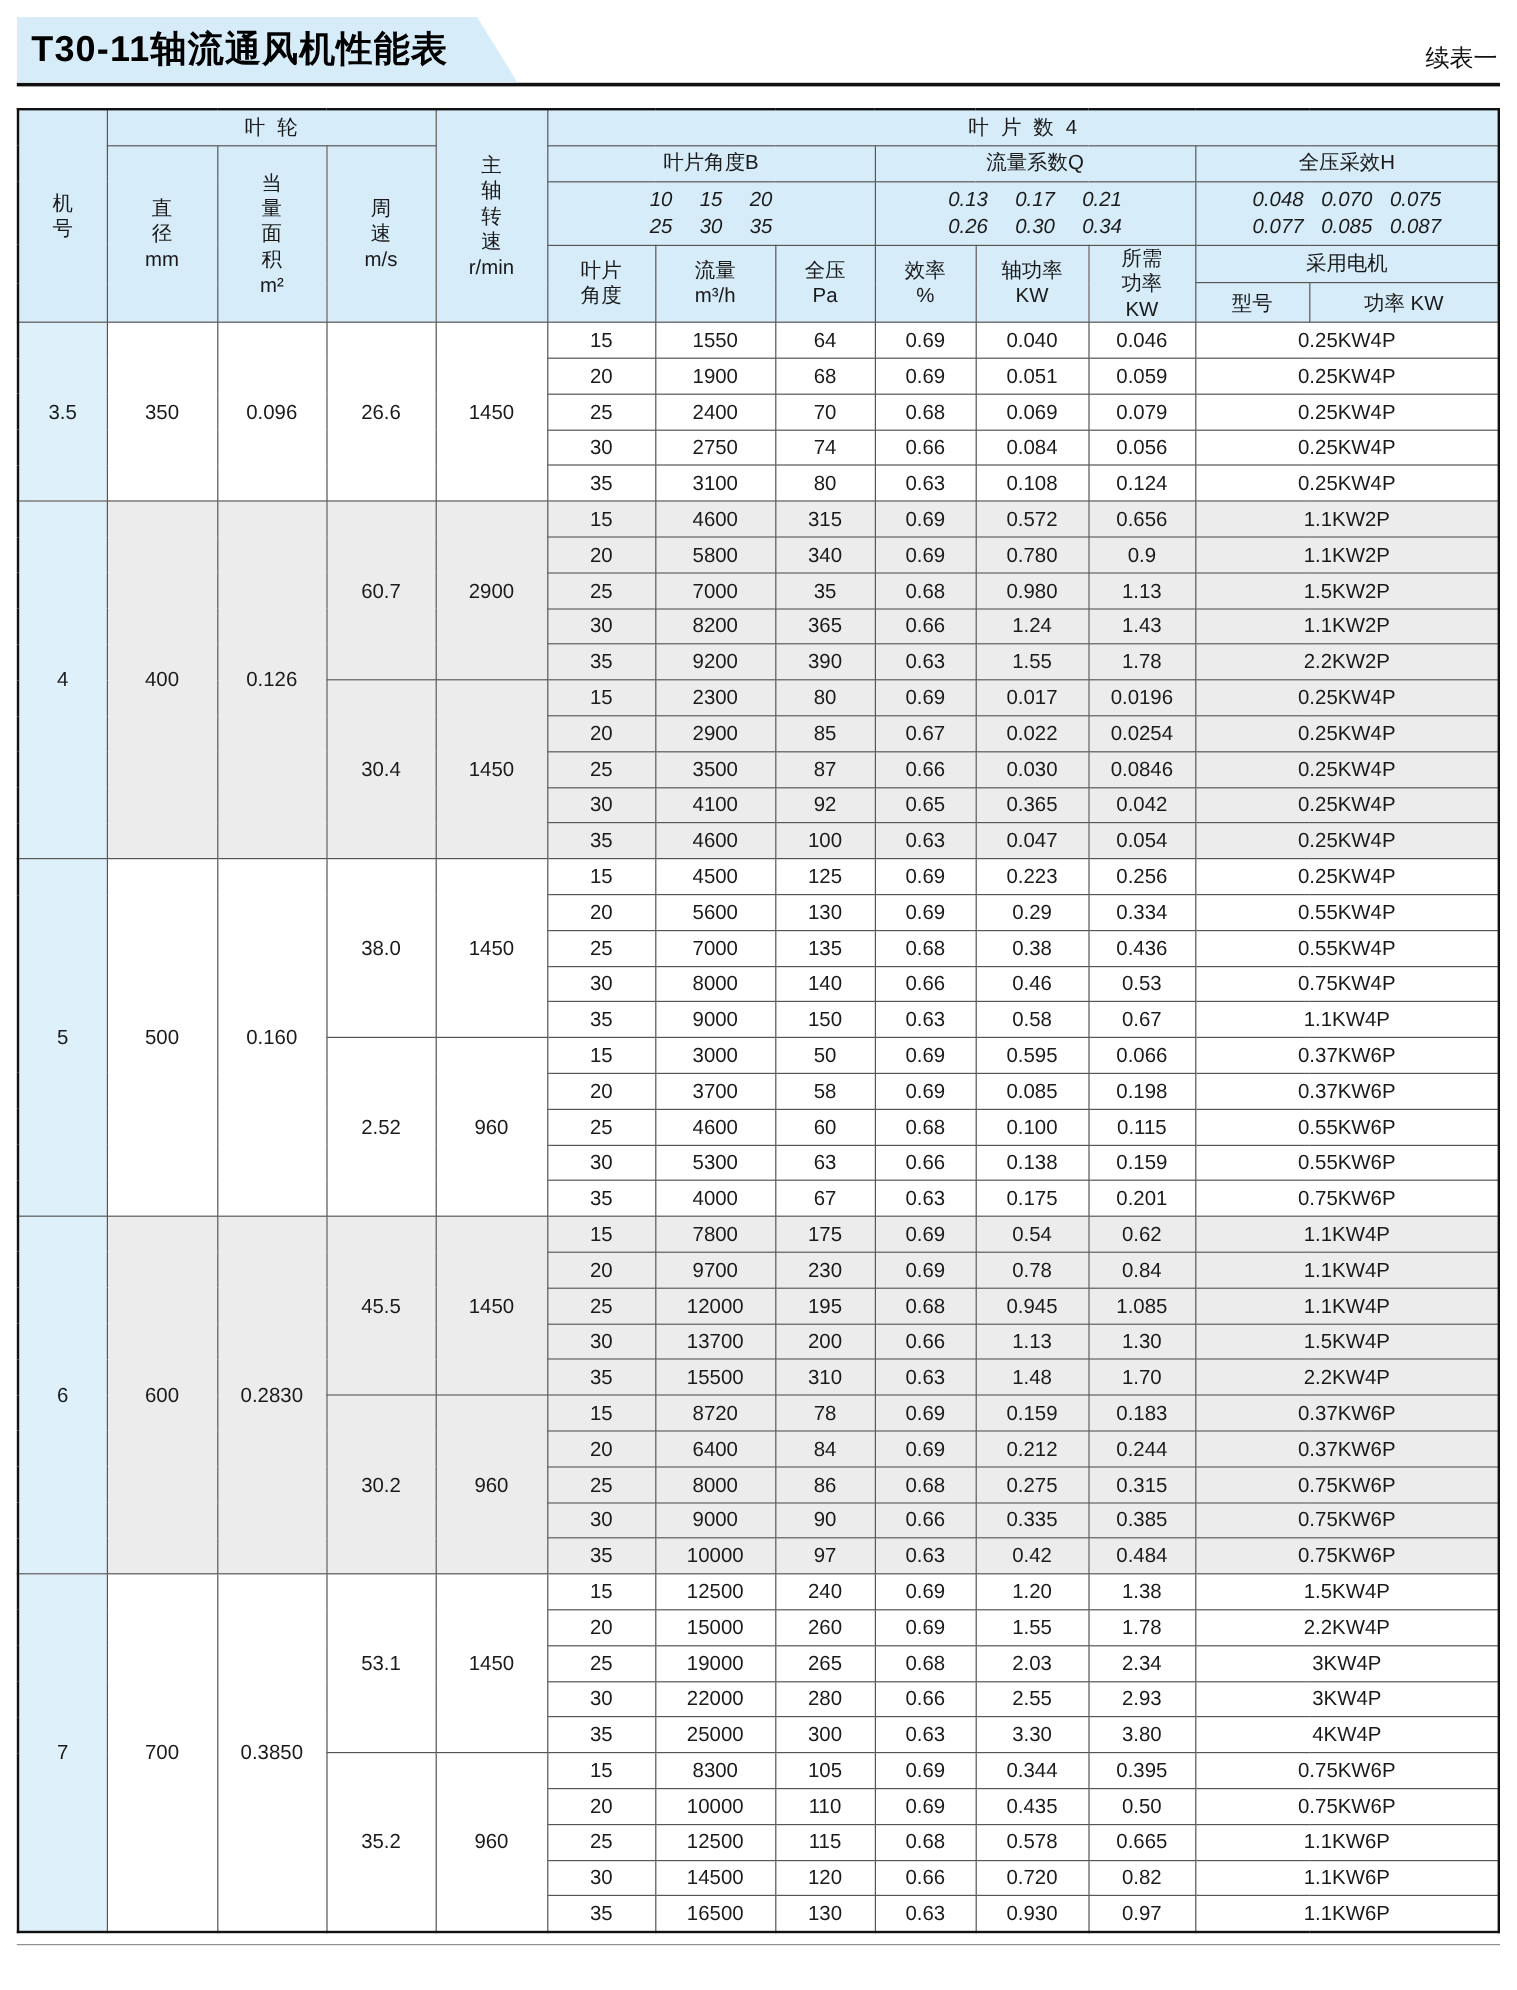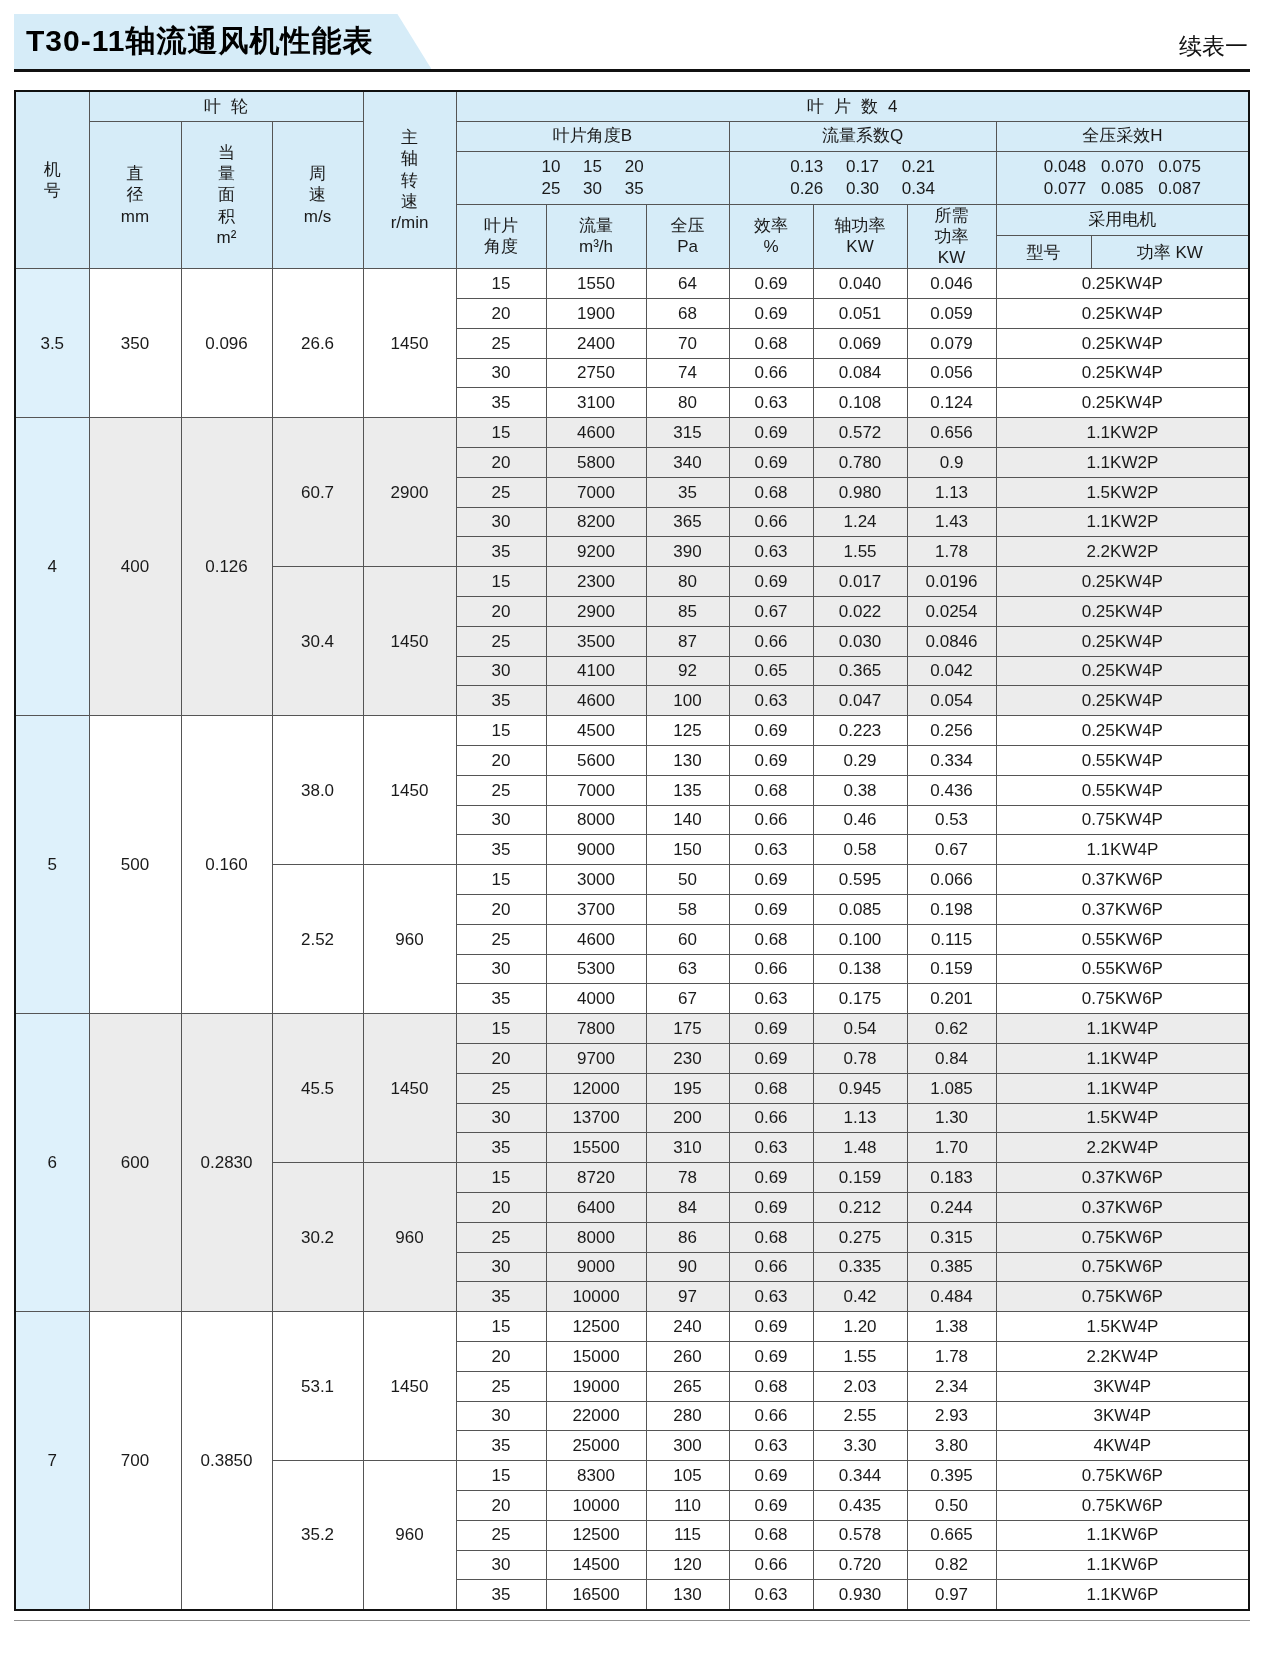--- a/index.html
+++ b/index.html
@@ -25,39 +25,39 @@
   }
   .title-band{
     background:var(--header-blue);
     padding:7px 58px 7px 12px;
     clip-path:polygon(0 0, calc(100% - 34px) 0, 100% 100%, 0 100%);
   }
   .title-band h1{
     margin:0;font-size:30px;font-weight:bold;letter-spacing:1px;color:#000;
     font-family:"Liberation Sans", sans-serif;
   }
-  .cont-label{font-size:23px;color:#111;margin:0 2px 7px 16px;}
+  .cont-label{font-size:20px;color:#111;margin:0 2px 7px 16px;}
 
   
   table.tbl{
     border-collapse:collapse;table-layout:fixed;
     width:1236px;margin-top:18px;
     border:2px solid var(--line-dark);
   }
   .tbl th,.tbl td{
     border:1px solid var(--line-mid);
     text-align:center;vertical-align:middle;
     font-weight:normal;padding:0;
     font-size:17px;line-height:1.25;
     overflow:hidden;
   }
   .tbl thead th{background:var(--header-blue);}
   .tbl thead tr:nth-child(1){height:30px;}
   .tbl thead tr:nth-child(2){height:30px;}
-  .tbl thead tr:nth-child(3){height:53px;}
+  .tbl thead tr:nth-child(3){height:53px;font-style:italic;}
   .tbl thead tr:nth-child(4){height:30px;padding-left:20px;}
   .tbl thead tr:nth-child(5){height:31px;}
   .tbl tbody tr{height:29.8px;}
   .tbl tbody td{background:#ffffff;}
   .tbl tbody tr.shaded td{background:var(--shade-gray);}
   .tbl tbody td.blue, .tbl tbody tr.shaded td.blue{background:var(--row-blue);}
   .sp{letter-spacing:10px;text-indent:10px;margin-top:40px;}
   .vals{white-space:pre-line;font-size:15px;word-spacing:18px;line-height:1.5;}
   .vals-tight{word-spacing:10px;}
   .mach{white-space:pre-line;line-height:84px;}

